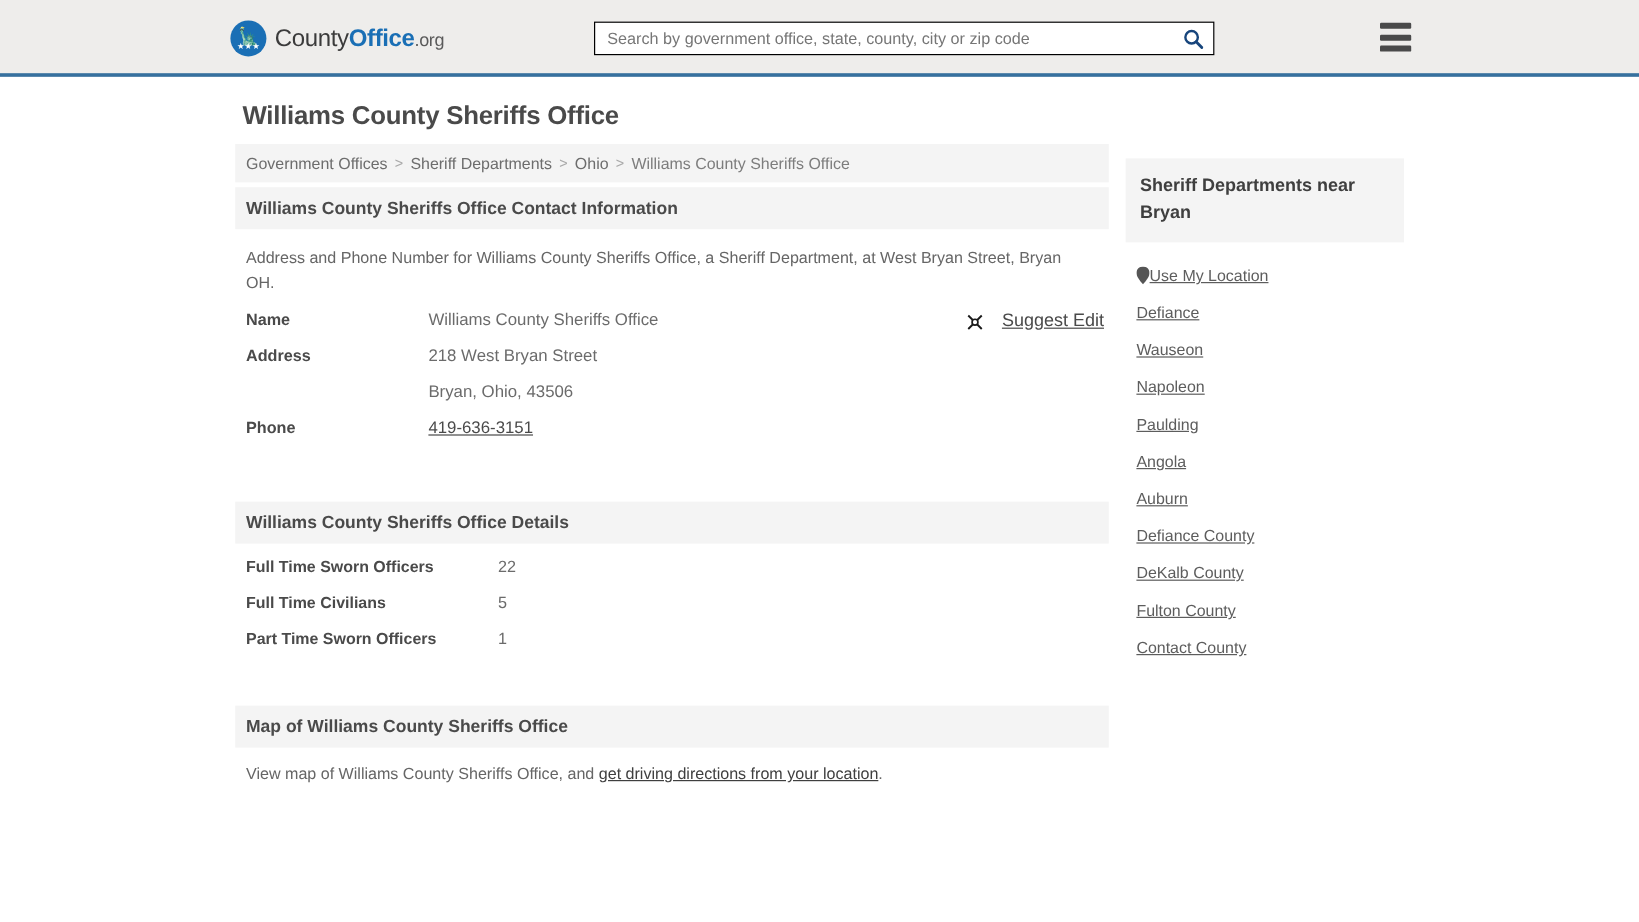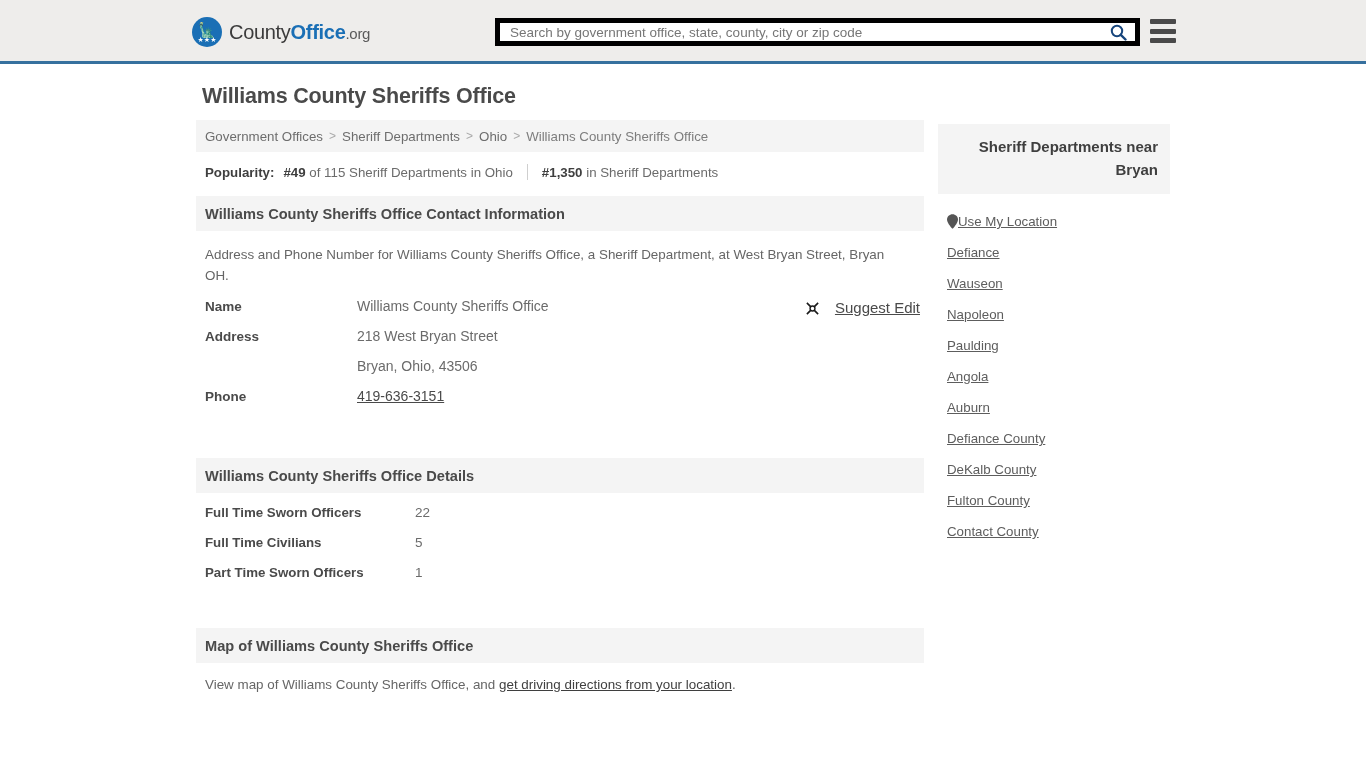--- a/index.html
+++ b/index.html
@@ -42,23 +42,23 @@
   .logo-text {
     font-size: 20px; letter-spacing: -0.3px;
     color: #3b3b3b; white-space: nowrap;
   }
   .logo-text .b { color: #1a6fb5; font-weight: bold; }
   .logo-text .county { font-weight: normal; }
   .logo-text .org { font-size: 15px; color: #5a5a5a; }
 
   .searchbox {
     position: absolute; left: 495px; top: 18px;
-    width: 645px; height: 28px;
+    width: 517px; height: 28px;
     background: #ffffff;
-    border: 5px solid #000000;
+    border: 1px solid #000000;
     display: flex; align-items: center;
   }
   .searchbox input {
     flex: 1; height: 26px;
     border: none; outline: none; background: transparent;
     font-family: "Liberation Sans", sans-serif;
     font-size: 13.5px; color: #555;
     padding: 0 10px;
   }
   .searchbox input::placeholder { color: #767676; }
@@ -74,21 +74,21 @@
     cursor: pointer;
   }
   .hamburger span {
     display: block; height: 5px; width: 26px;
     background: #4a4a4a; border-radius: 1px;
   }
 
   
   .page { position: relative; width: 1366px; }
   .main { position: absolute; left: 196px; top: 20px; width: 728px; }
-  .aside { position: absolute; left: 938px; top: 60px; width: 232px; text-align: right; }
+  .aside { position: absolute; left: 938px; top: 68px; width: 232px; }
 
   h1.page-title {
     font-size: 21.5px; font-weight: bold; color: #4a4a4a;
     margin: 0 0 11px 6px; letter-spacing: -0.2px;
   }
 
   .breadcrumb {
     background: #f4f4f4;
     height: 32px; display: flex; align-items: center;
     padding: 0 9px; font-size: 13.3px; color: #777;
@@ -219,26 +219,20 @@
     <div class="breadcrumb">
       <a href="#">Government Offices</a>
       <span class="sep">&gt;</span>
       <a href="#">Sheriff Departments</a>
       <span class="sep">&gt;</span>
       <a href="#">Ohio</a>
       <span class="sep">&gt;</span>
       <span class="cur">Williams County Sheriffs Office</span>
     </div>
 
-    <div class="popularity">
-      <b>Popularity:</b>
-      <span class="pop-item" style="margin-left:9px"><b>#49</b><span> of 115 Sheriff Departments in Ohio</span></span>
-      <span class="pop-div"></span>
-      <span class="pop-item"><b>#1,350</b><span> in Sheriff Departments</span></span>
-    </div>
 
     <div class="sec-head">Williams County Sheriffs Office Contact Information</div>
     <div class="sec-desc">Address and Phone Number for Williams County Sheriffs Office, a Sheriff Department, at West Bryan Street, Bryan OH.</div>
 
     <div class="kv">
       <div class="suggest-edit">
         <svg width="15" height="15" viewBox="0 0 16 16">
           <path d="M2 2 L14 14 M14 2 L2 14" stroke="#1b1b1b" stroke-width="1.7" fill="none"></path>
           <circle cx="8" cy="8" r="2.6" fill="#ffffff" stroke="#1b1b1b" stroke-width="1.5"></circle>
         </svg>

